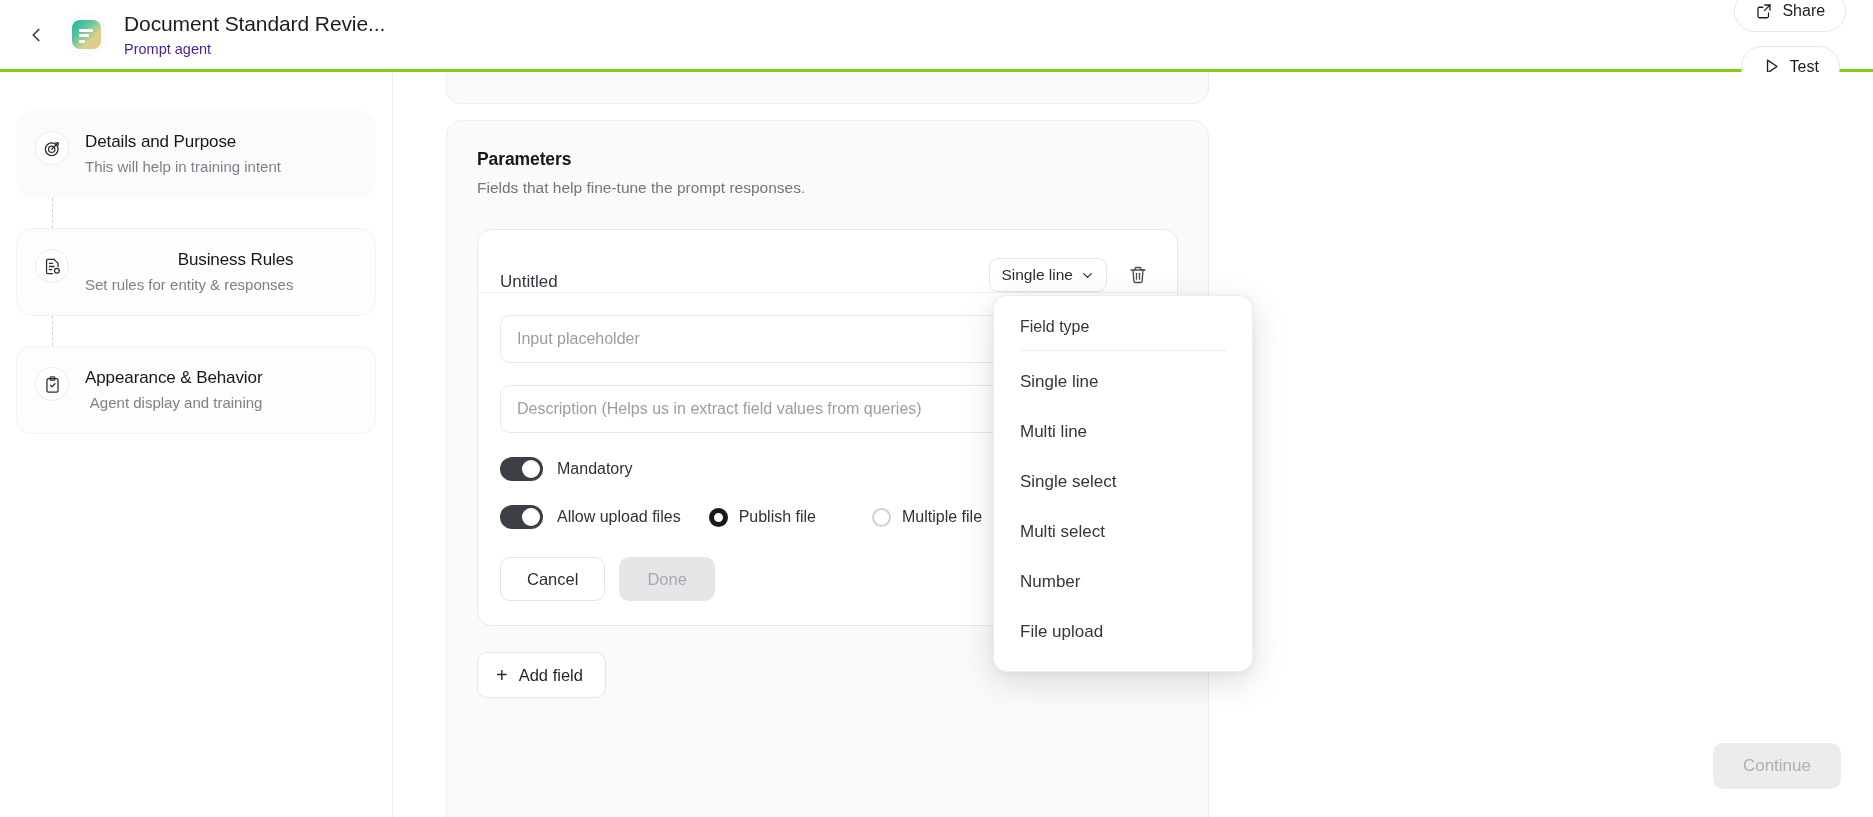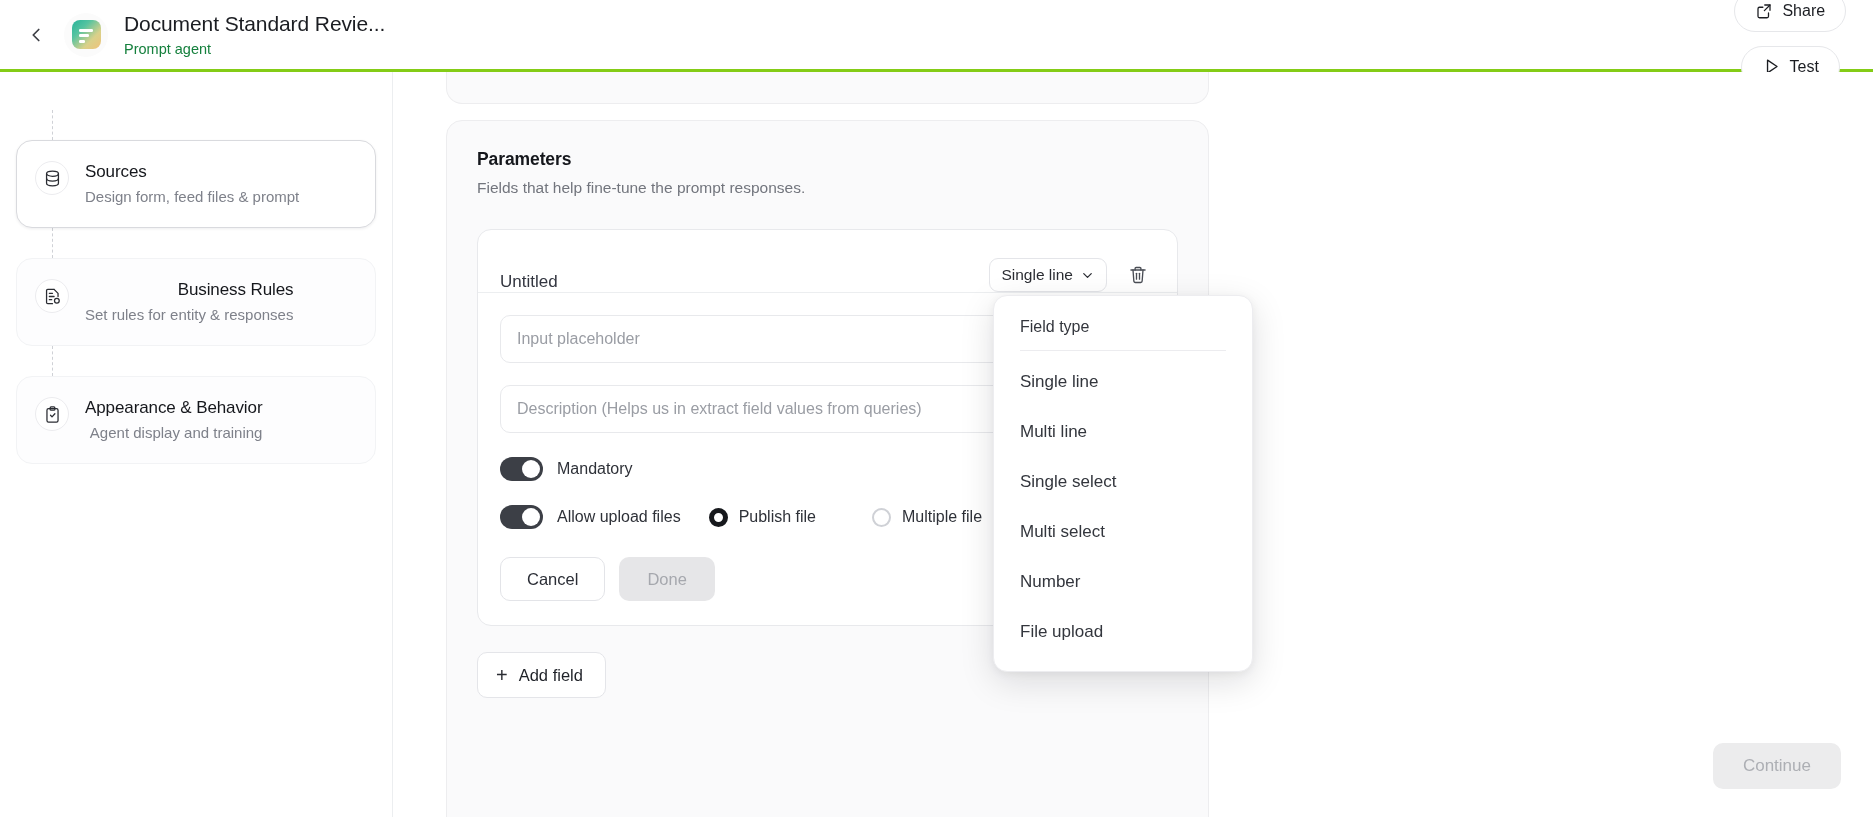--- a/index.html
+++ b/index.html
@@ -33,21 +33,21 @@
     background: linear-gradient(135deg, #27b39a 0%, #55c3a0 32%, #d9d18a 68%, #f0c27a 100%);
     position: relative;
   }
   .logo-sq i { position: absolute; display: block; background: #fff; border-radius: 1.2px; height: 3px; }
   .logo-sq i:nth-child(1) { left: 7px; top: 8.5px;  width: 14px; }
   .logo-sq i:nth-child(2) { left: 7px; top: 14px;   width: 10px; }
   .logo-sq i:nth-child(3) { left: 7px; top: 19.5px; width: 6px;  }
 
   .title-wrap { margin-left: 16px; display: flex; flex-direction: column; justify-content: center; }
   .doc-title { font-size: 21px; color: #1b1d22; letter-spacing: -0.1px; line-height: 26px; }
-  .doc-sub { font-size: 14.5px; color: #15803d; line-height: 20px; margin-top: 2px; }
+  .doc-sub { font-size: 14.5px; color: #4c1d95; line-height: 20px; margin-top: 2px; }
 
   .header-right { margin-left: auto; display: flex; align-items: center; gap: 14px; flex-direction: column; }
   .hbtn {
     height: 42px; border: 1px solid #e6e7ea; border-radius: 21px;
     display: flex; align-items: center; gap: 9px; padding: 0 20px;
     font-size: 16px; color: #1b1d22; background: #fff; cursor: pointer; white-space: nowrap;
   }
   .hbtn.disabled { color: #b7b9bf; border-color: #eceef0; cursor: default; }
   .kebab {
     width: 34px; height: 34px; display: flex; flex-direction: column;
@@ -239,39 +239,37 @@
         <span></span>
           <span></span>
           <span></span>
       </div>
     </div>
   </div>
 
   <div class="sidebar">
 
     <div class="step">
-      <div class="connector"></div>
-    </div>
-
-    <div class="step">
-      <div class="step-card active">
+      <div class="step-card plain">
         <div class="step-ic">
           <svg width="19" height="19" viewBox="0 0 24 24" fill="none" stroke="currentColor" stroke-width="1.6" stroke-linecap="round" stroke-linejoin="round">
-              <ellipse cx="12" cy="6" rx="7.5" ry="3.2"></ellipse>
-              <path d="M4.5 6v12c0 1.8 3.4 3.2 7.5 3.2s7.5-1.4 7.5-3.2V6"></path>
-              <path d="M4.5 12c0 1.8 3.4 3.2 7.5 3.2s7.5-1.4 7.5-3.2"></path>
+              <circle cx="11" cy="13" r="8"></circle>
+              <circle cx="11" cy="13" r="4"></circle>
+              <path d="M11 13l8-8"></path>
+              <path d="M16 5h3v3"></path>
             </svg>
         </div>
         <div class="step-text">
-          <div class="step-title">Sources</div>
-          <div class="step-sub">Design form, feed files &amp; prompt</div>
+          <div class="step-title">Details and Purpose</div>
+          <div class="step-sub">This will help in training intent</div>
         </div>
       </div>
       <div class="connector"></div>
     </div>
+
 
     <div class="step">
       <div class="step-card ghost">
         <div class="step-ic">
           <svg width="19" height="19" viewBox="0 0 24 24" fill="none" stroke="currentColor" stroke-width="1.6" stroke-linecap="round" stroke-linejoin="round">
               <path d="M14 3H6a1.5 1.5 0 0 0-1.5 1.5v15A1.5 1.5 0 0 0 6 21h6"></path>
               <path d="M14 3l5 5v4"></path>
               <path d="M8 8h4"></path>
               <path d="M8 12h6"></path>
               <path d="M8 16h3"></path>

